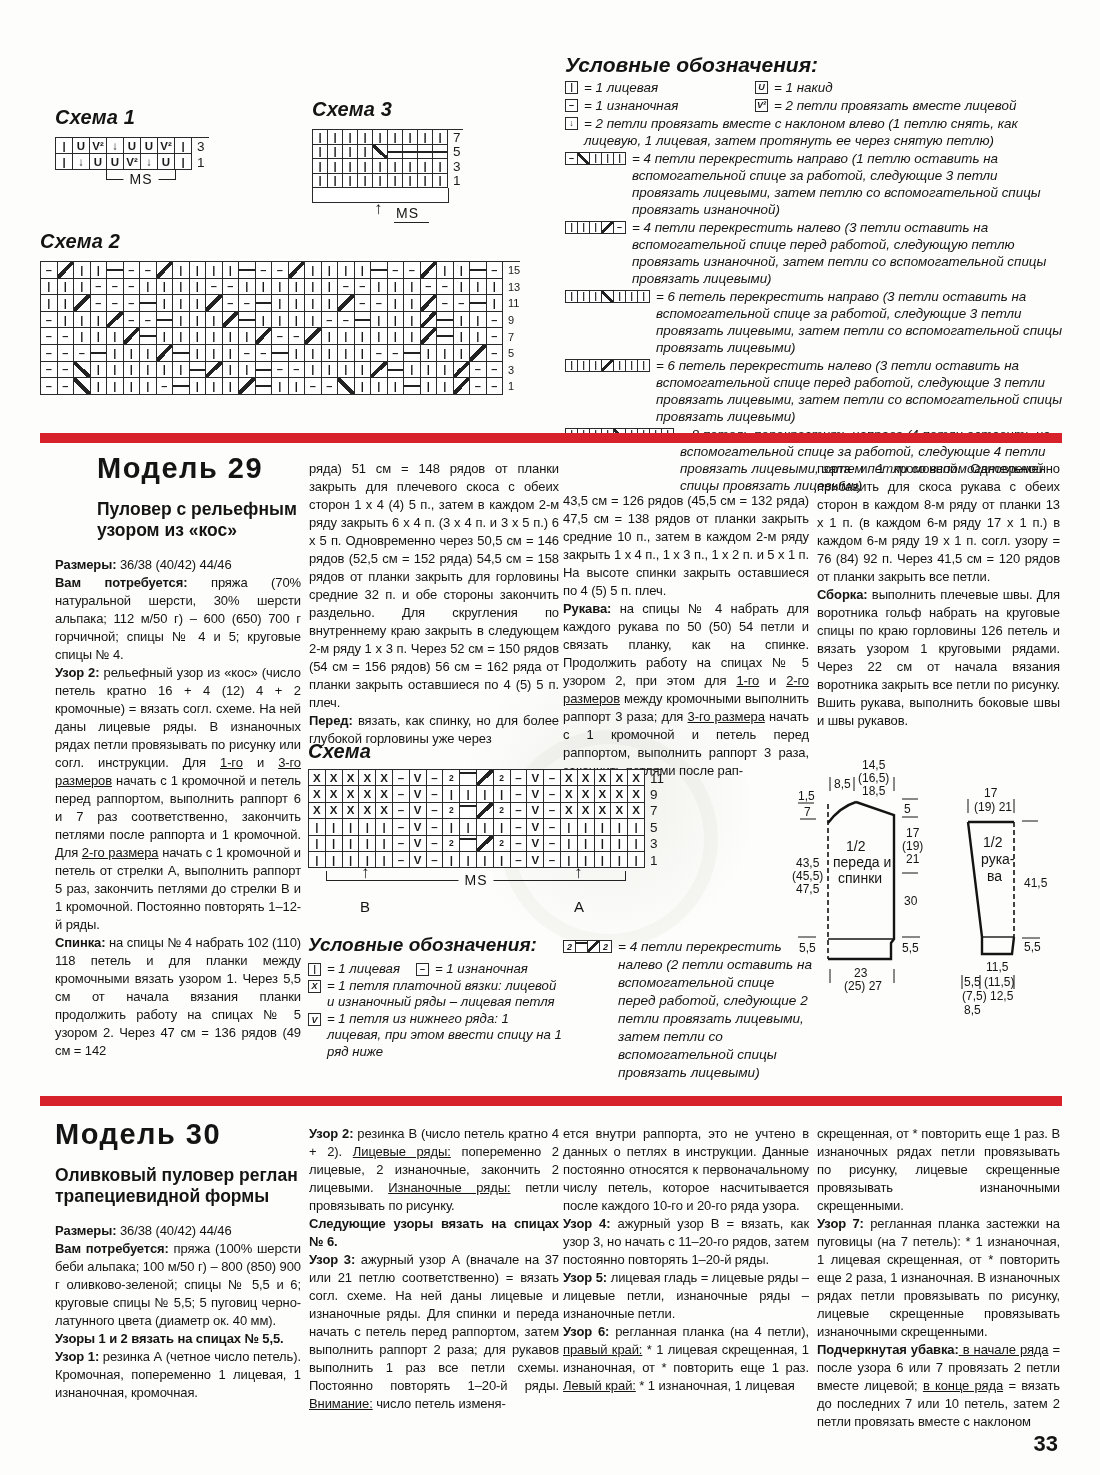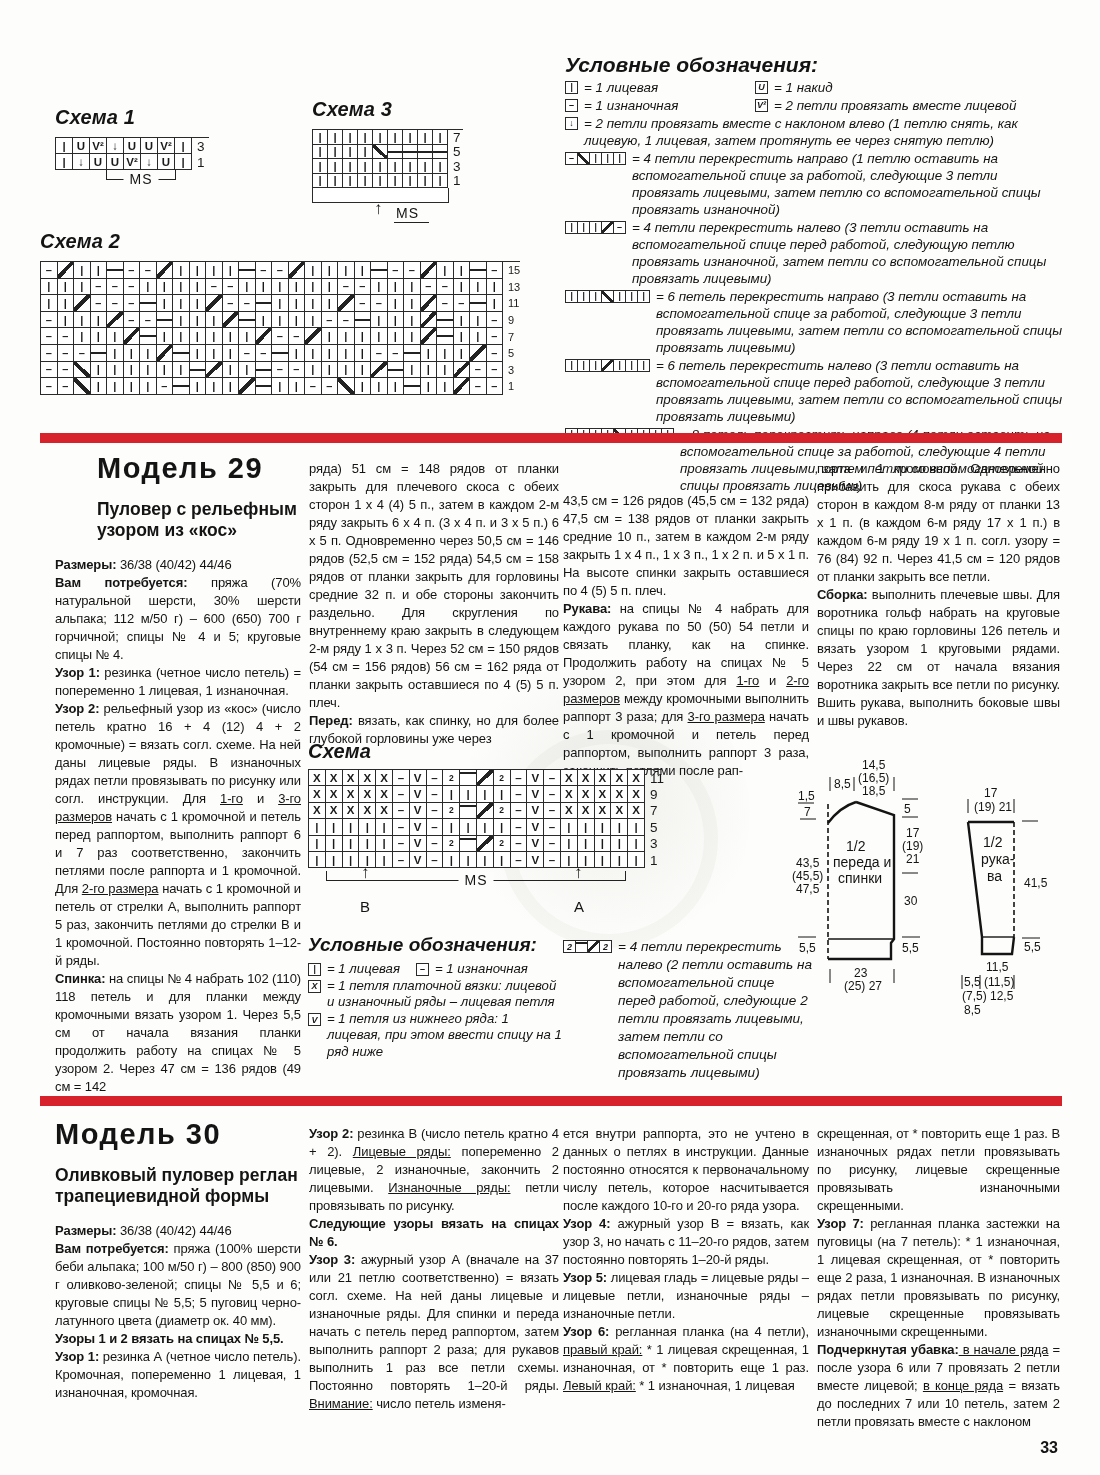--- a/index.html
+++ b/index.html
@@ -50,21 +50,21 @@
   
   .leg{font-size:13.4px;font-style:italic;line-height:17px;}
   .leg-item{display:flex;margin-bottom:1px;}
   .leg-sym{flex:0 0 auto;display:flex;margin:2px 7px 0 0;}
   .leg-sym .ccell{width:13px;height:13px;border:1px solid #2a2a2a;margin-right:-1px;font-size:9px;}
   .leg-txt{flex:1;}
   .leg-pairrow{display:flex;}
   .leg-inline .leg-item{display:inline-flex;margin-right:16px;}
   #m29legend .leg-item{line-height:16.2px;font-size:13.2px;}
   
-  .pageno{position:absolute;right:42px;bottom:18px;font-size:16px;font-weight:bold;margin-left:20px;}
+  .pageno{position:absolute;right:42px;bottom:18px;font-size:22px;font-weight:bold;margin-left:20px;}
 </style>
 </head>
 <body>
 
 <div class="page">
 
   <div class="wm wm1"></div>
   <div class="wm wm2"></div>
 
   <div class="chartbox" id="chart1" style="left:55px;top:98px;margin-top:8px;">
@@ -498,21 +498,20 @@
 
   <div class="redbar" style="top: 433px; background: rgb(215, 34, 43);"></div>
 
   <div style="position:absolute;left:57px;top:452px;width:246px;margin-left:40px;">
     <div class="model-title">Модель 29</div>
     <div class="model-sub">Пуловер с рельефным узором из «кос»</div>
   </div>
   <div class="tcol" style="left:55px;top:556px;width:246px;">
       <p><span class="b">Размеры:</span><span> 36/38 (40/42) 44/46</span></p>
       <p><span class="b">Вам потребуется:</span><span> пряжа (70% натуральной шерсти, 30% шерсти альпака; 112 м/50 г) – 600 (650) 700 г горчичной; спицы № 4 и 5; круговые спицы № 4.</span></p>
-      <p><span class="b">Узор 1:</span><span> резинка (четное число петель) = попеременно 1 лицевая, 1 изнаночная.</span></p>
       <p><span class="b">Узор 2:</span><span> рельефный узор из «кос» (число петель кратно 16 + 4 (12) 4 + 2 кромочные) = вязать согл. схеме. На ней даны лицевые ряды. В изнаночных рядах петли провязывать по рисунку или согл. инструкции. Для </span><span class="u">1-го</span><span> и </span><span class="u">3-го размеров</span><span> начать с 1 кромочной и петель перед раппортом, выполнить раппорт 6 и 7 раз соответственно, закончить петлями после раппорта и 1 кромочной. Для </span><span class="u">2-го размера</span><span> начать с 1 кромочной и петель от стрелки А, выполнить раппорт 5 раз, закончить петлями до стрелки В и 1 кромочной. Постоянно повторять 1–12-й ряды.</span></p>
       <p><span class="b">Спинка:</span><span> на спицы № 4 набрать 102 (110) 118 петель и для планки между кромочными вязать узором 1. Через 5,5 см от начала вязания планки продолжить работу на спицах № 5 узором 2. Через 47 см = 136 рядов (49 см = 142</span></p>
     </div>
   <div class="tcol" style="left:309px;top:460px;width:250px;">
       <p><span>ряда) 51 см = 148 рядов от планки закрыть для плечевого скоса с обеих сторон 1 х 4 (4) 5 п., затем в каждом 2-м ряду закрыть 6 х 4 п. (3 х 4 п. и 3 х 5 п.) 6 х 5 п. Одновременно через 50,5 см = 146 рядов (52,5 см = 152 ряда) 54,5 см = 158 рядов от планки закрыть для горловины средние 32 п. и обе стороны закончить раздельно. Для скругления по внутреннему краю закрыть в следующем 2-м ряду 1 х 3 п. Через 52 см = 150 рядов (54 см = 156 рядов) 56 см = 162 ряда от планки закрыть оставшиеся по 4 (5) 5 п. плеч.</span></p>
       <p><span class="b">Перед:</span><span> вязать, как спинку, но для более глубокой горловины уже через</span></p>
     </div>
   <div class="tcol" style="left:563px;top:460px;width:246px;margin-top:32px;">
       <p><span>43,5 см = 126 рядов (45,5 см = 132 ряда) 47,5 см = 138 рядов от планки закрыть средние 10 п., затем в каждом 2-м ряду закрыть 1 х 4 п., 1 х 3 п., 1 х 2 п. и 5 х 1 п. На высоте спинки закрыть оставшиеся по 4 (5) 5 п. плеч.</span></p>
       <p><span class="b">Рукава:</span><span> на спицы № 4 набрать для каждого рукава по 50 (50) 54 петли и связать планку, как на спинке. Продолжить работу на спицах № 5 узором 2, при этом для </span><span class="u">1-го</span><span> и </span><span class="u">2-го размеров</span><span> между кромочными выполнить раппорт 3 раза; для </span><span class="u">3-го размера</span><span> начать с 1 кромочной и петель перед раппортом, выполнить раппорт 3 раза, закончить петлями после рап-</span></p>

